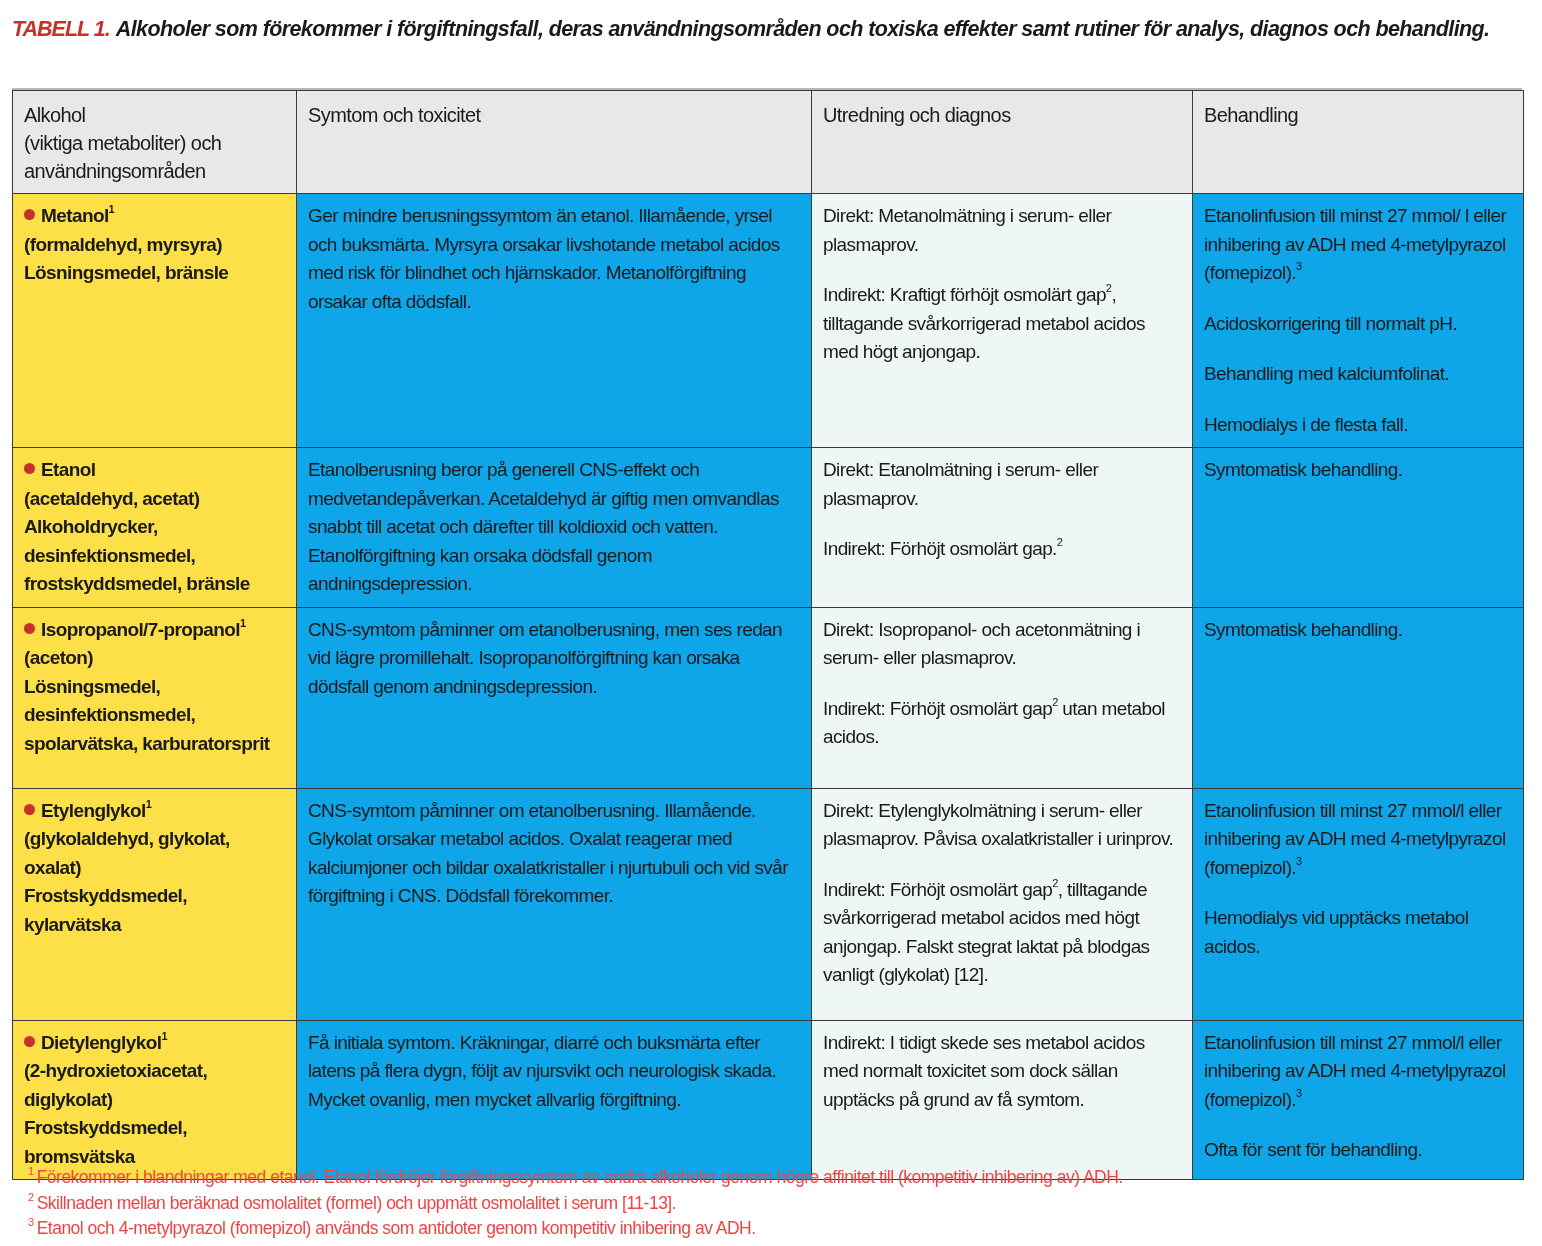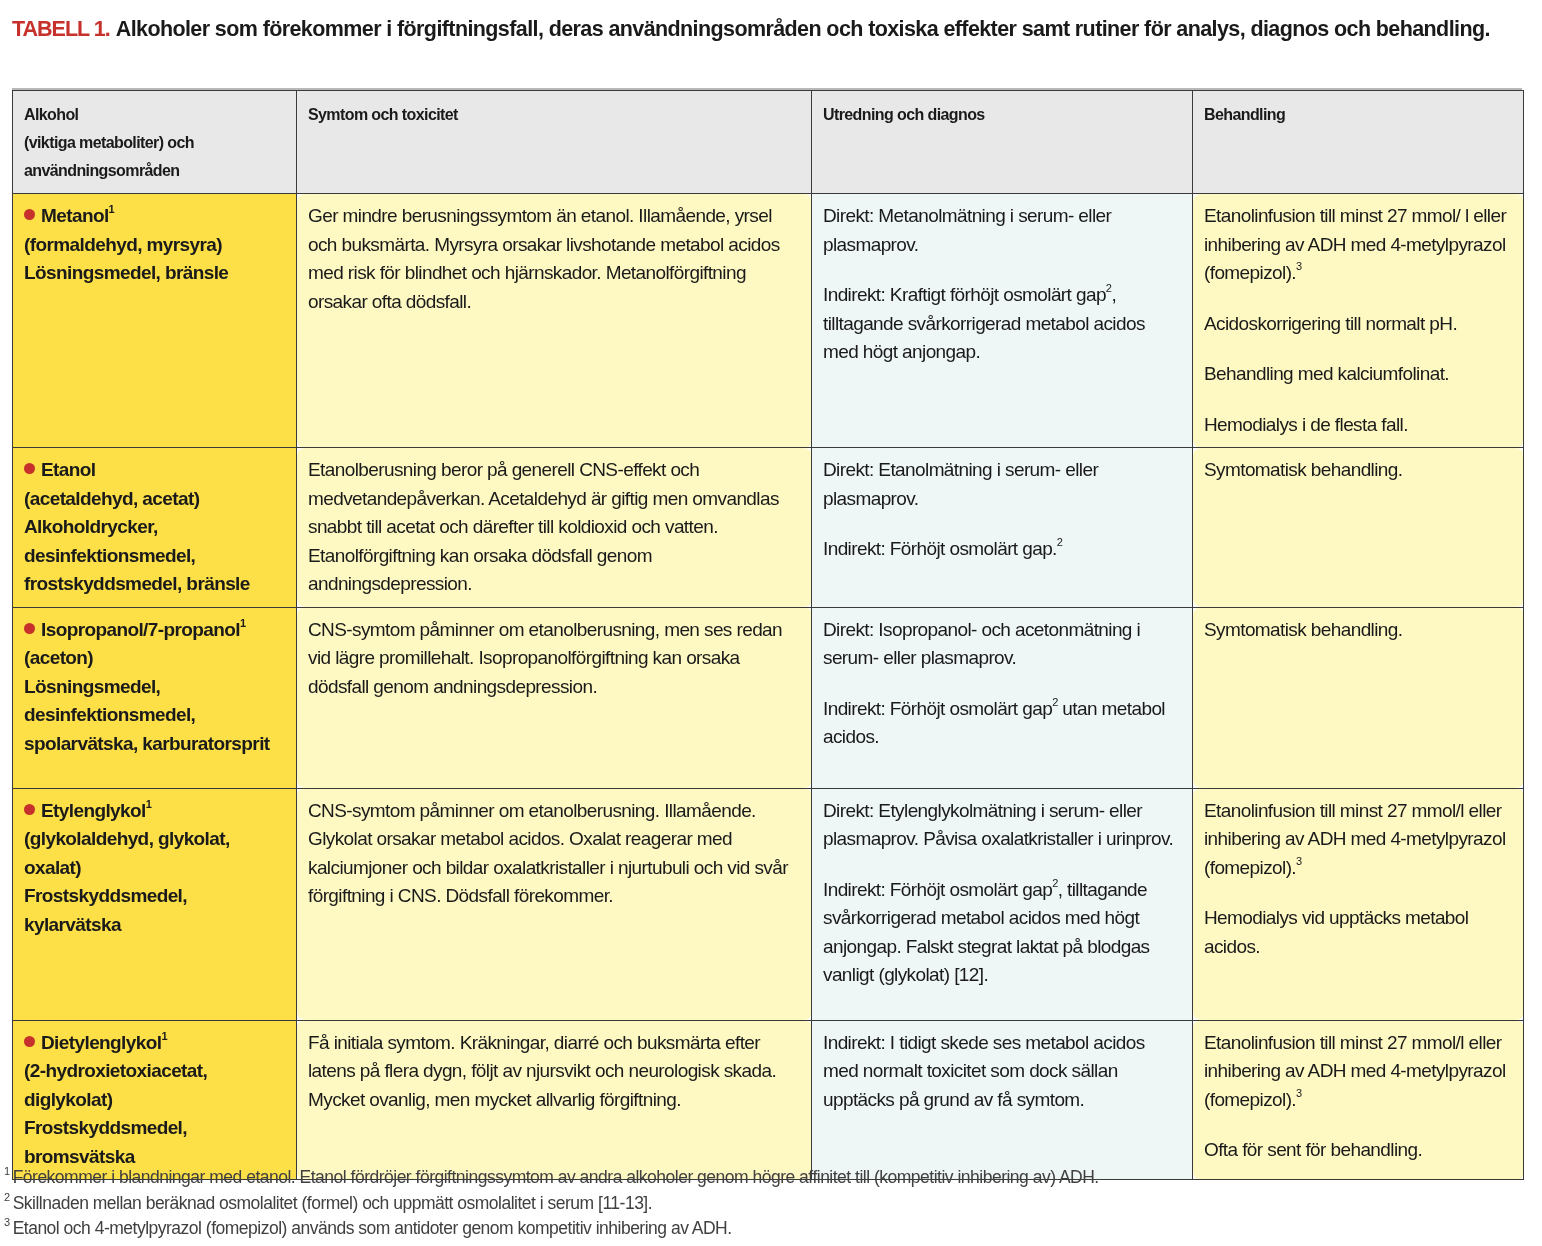--- a/index.html
+++ b/index.html
@@ -18,20 +18,21 @@
   .caption {
     position: absolute;
     left: 12px;
     top: 14px;
     width: 1510px;
     font-size: 21.5px;
     line-height: 31px;
     font-weight: bold;
     letter-spacing: -0.6px;
     color: #1a1a1a;
+    font-style: italic;
   }
   .caption .label {
     color: #c7312b;
     font-family: "Liberation Sans Narrow", "Liberation Sans", sans-serif;
     font-weight: bold;
     letter-spacing: -1px;
     margin-right: 6px;
   }
   .top-rule {
     position: absolute;
@@ -57,62 +58,61 @@
   table.main col.c3 { width: 381px; }
   table.main col.c4 { width: 331px; }
   table.main th, table.main td {
     border: 1.5px solid #3a3a3a;
     vertical-align: top;
     text-align: left;
     padding: 8px 10px 8px 11px;
   }
   table.main th {
     background: #e8e8e8;
-    font-weight: bold;
-    font-size: 16px;
+    font-weight: normal;
+    font-size: 20px;
     line-height: 28px;
     padding-top: 10px;
     height: 77px;
   }
   td.alc {
     background: #fde047;
     font-weight: bold;
   }
   td.diag {
     background: #eff6f6;
   }
   td.sym, td.beh {
-    background: #fef9c3;
-    border-radius: 8px;
+    background: #0ea5e9;
   }
   .dot {
     display: inline-block;
     width: 11px;
     height: 11px;
     border-radius: 50%;
     background: #c7312b;
     margin-right: 6px;
     vertical-align: 2px;
   }
   sup {
     font-size: 11px;
     line-height: 0;
     vertical-align: 9px;
   }
   .para { margin: 0; }
   .para + .para { margin-top: 22px; }
   .footnotes {
     position: absolute;
-    left: 4px;
+    left: 28px;
     top: 1165px;
     width: 1510px;
     font-size: 17.5px;
     line-height: 25.5px;
     letter-spacing: -0.5px;
-    color: #404040;
+    color: #ef4444;
   }
   .footnotes .fn { margin: 0; }
   .footnotes sup { font-size: 11px; vertical-align: 8px; margin-right: 3px; }
 </style>
 </head>
 <body>
 
 <div class="caption">
   <span class="label">TABELL 1.</span><span>Alkoholer som förekommer i förgiftningsfall, deras användningsområden och toxiska effekter samt rutiner för analys, diagnos och behandling.</span>
 </div>

